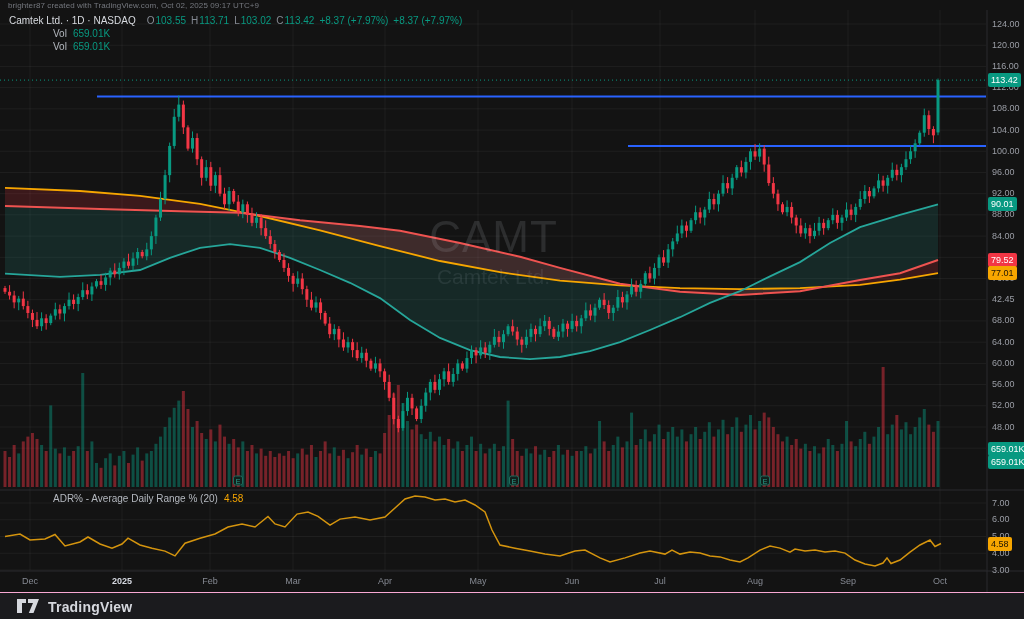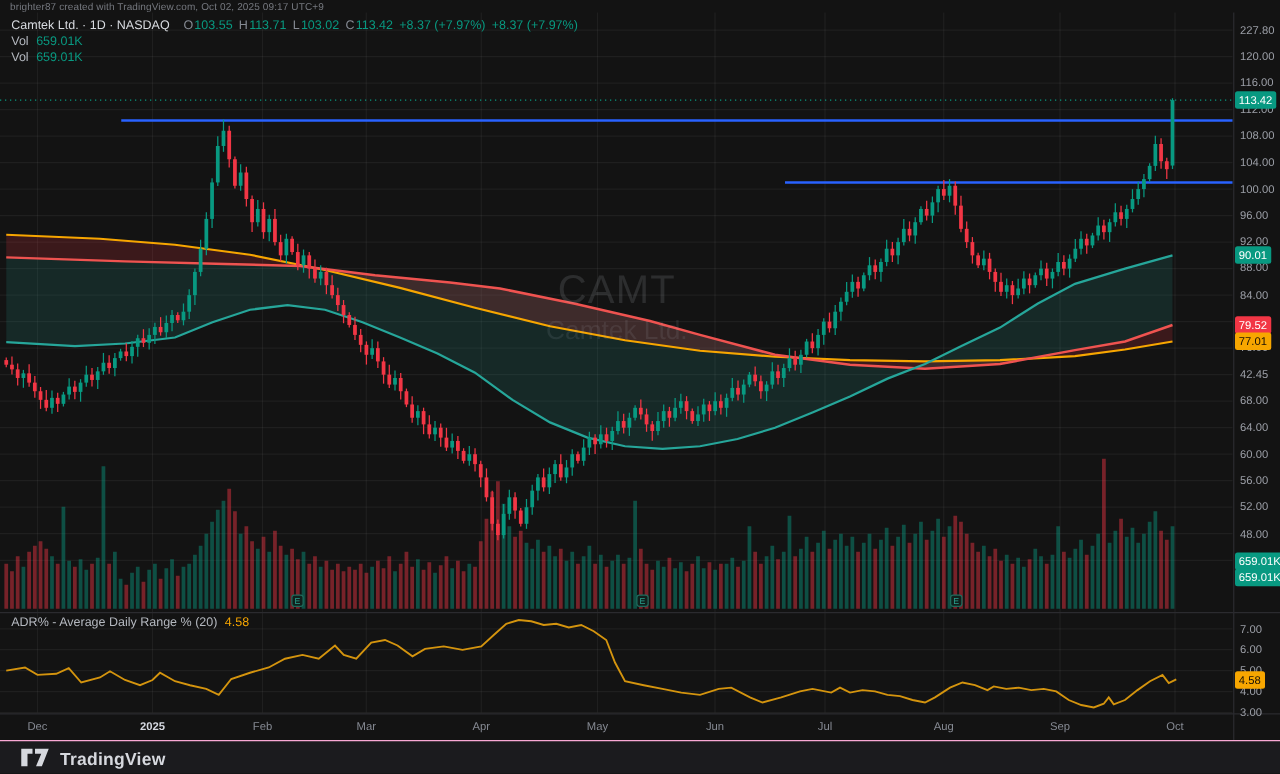--- a/index.html
+++ b/index.html
@@ -6,27 +6,27 @@
   #app{position:relative;width:1024px;height:619px;background:#131313;overflow:hidden;
        font-family:"Liberation Sans",sans-serif;-webkit-font-smoothing:antialiased;}
   #chart-svg{position:absolute;left:0;top:0;}
   .attribution{position:absolute;left:8px;top:1px;font-size:8px;color:#75787f;letter-spacing:.1px;}
   .legend{position:absolute;left:9px;top:14px;z-index:5;}
   .lrow{height:13px;line-height:13px;font-size:10px;white-space:nowrap;}
   .ttl{color:#d8dbe0;margin-right:6px;}
   .lbl{color:#868b94;margin-left:5px;}
   .val{color:#089981;margin-left:1px;}
   .chg{margin-left:5px;}
-  .mlabel{color:#b4b8bf;}
+  .mlabel{color:#b4b8bf;margin-left:44px;}
   .v-teal{color:#089981;margin-left:6px;}
   .v-orange{color:#f7a600;margin-left:6px;}
   .v-red{color:#f23645;margin-left:6px;}
   .adr-legend{top:492px;}
   .watermark{position:absolute;left:0;top:215px;width:987px;text-align:center;z-index:1;pointer-events:none;}
-  .wm-symbol{font-size:32px;letter-spacing:1px;color:rgba(197,203,212,0.14);line-height:1;}
+  .wm-symbol{font-size:44px;letter-spacing:1px;color:rgba(197,203,212,0.14);line-height:1;}
   .wm-name{font-size:21px;color:rgba(197,203,212,0.10);margin-top:6px;}
   #price-axis{position:absolute;left:988px;top:10px;width:36px;height:582px;z-index:4;}
   .tick{position:absolute;left:4px;font-size:9px;color:#9b9ea6;line-height:11px;}
   .badge{position:absolute;left:0px;font-size:9px;line-height:10px;padding:2px 3px;border-radius:2px;
          color:#fff;white-space:nowrap;z-index:6;}
   .badge.teal{background:#089981;}
   .badge.red{background:#f23645;}
   .badge.orange{background:#f7a600;color:#1a1205;}
   #time-axis{position:absolute;left:0;top:571px;width:987px;height:21px;z-index:4;padding-left:28px;}
   .tlabel{position:absolute;top:5px;width:44px;margin-left:-22px;text-align:center;font-size:9px;color:#868a93;}
@@ -753,21 +753,21 @@
       <div class="tick" style="top: 220.6px;">84.00</div>
       <div class="tick" style="top: 199.39px;">88.00</div>
       <div class="tick" style="top: 178.18px;">92.00</div>
       <div class="tick" style="top: 156.97px;">96.00</div>
       <div class="tick" style="top: 135.76px;">100.00</div>
       <div class="tick" style="top: 114.55px;">104.00</div>
       <div class="tick" style="top: 93.34px;">108.00</div>
       <div class="tick" style="top: 72.13px;">112.00</div>
       <div class="tick" style="top: 50.92px;">116.00</div>
       <div class="tick" style="top: 29.71px;">120.00</div>
-      <div class="tick" style="top: 8.5px;">227.80</div>
+      <div class="tick" style="top: 8.5px;">124.00</div>
       <div class="tick" style="top: 554.5px;">3.00</div>
       <div class="tick" style="top: 537.75px;">4.00</div>
       <div class="tick" style="top: 521px;">5.00</div>
       <div class="tick" style="top: 504.25px;">6.00</div>
       <div class="tick" style="top: 487.5px;">7.00</div>
       <div class="badge teal" style="top: 63.1004px;">113.42</div>
       <div class="badge teal" style="top: 187.232px;">90.01</div>
       <div class="badge red" style="top: 242.855px;">79.52</div>
       <div class="badge orange" style="top: 256.164px;">77.01</div>
       <div class="badge teal" style="top: 432px;">659.01K</div>

